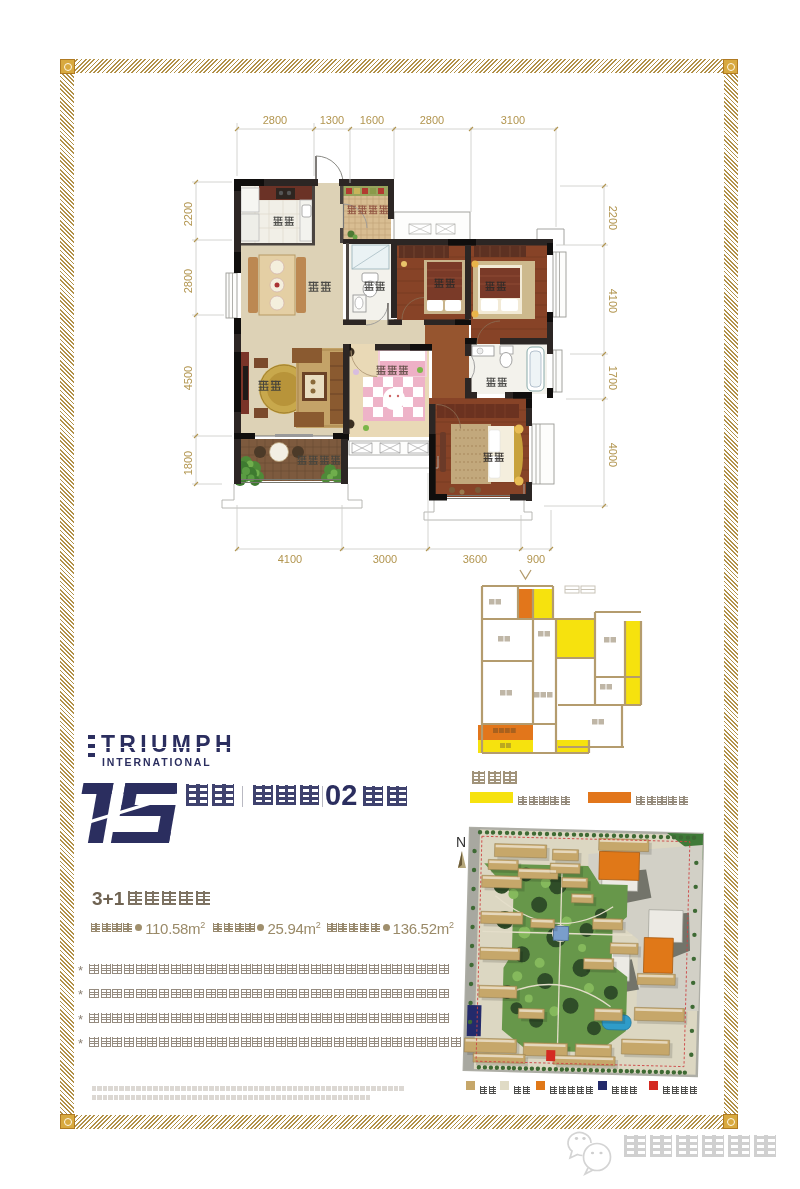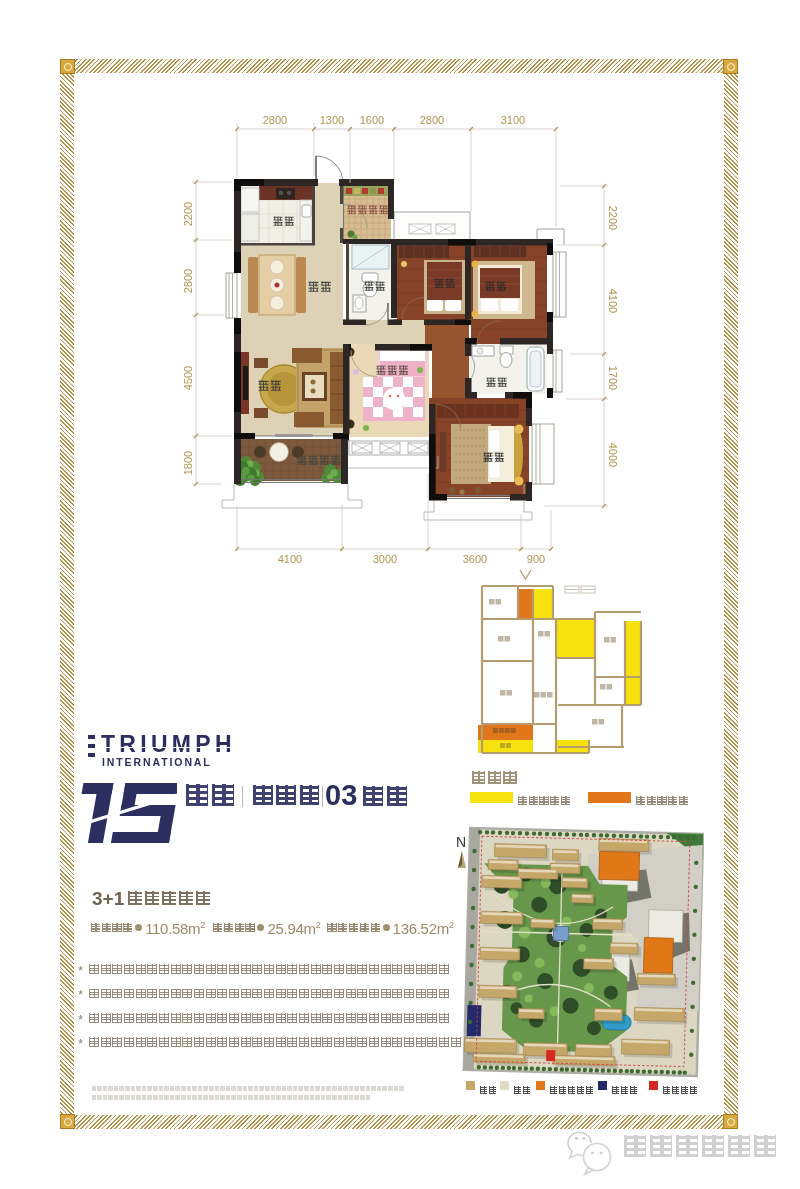--- a/index.html
+++ b/index.html
@@ -67,21 +67,21 @@
     <path d="M0 47 L104 15" stroke="#fff" stroke-width="3.4"></path>
   </svg>
 
 <div class="abs" style="left:184px;top:784px;white-space:nowrap"><i class="z0"></i><i class="z0"></i></div>
 
 <div class="abs" style="left:242px;top:786px;width:1px;height:21px;background:#b9b9c2"></div>
 <div class="abs" style="left:322px;top:786px;width:1px;height:21px;background:#b9b9c2"></div>
 
 <div class="abs" style="left:251px;top:785px;white-space:nowrap"><i class="z1"></i><i class="z1"></i><i class="z1"></i></div>
 
-<div class="abs" style="left:325px;top:779px;font-family:'Liberation Sans',sans-serif;font-weight:bold;font-size:29px;color:#2b2e5f">03</div>
+<div class="abs" style="left:325px;top:779px;font-family:'Liberation Sans',sans-serif;font-weight:bold;font-size:29px;color:#2b2e5f">02</div>
 <div class="abs" style="left:361px;top:786px;white-space:nowrap"><i class="z2"></i><i class="z2"></i></div>
 
 <div class="abs" style="left:92px;top:888px;font-family:'Liberation Sans',sans-serif;font-weight:bold;font-size:19px;color:#6f6352;white-space:nowrap">3+1<span style="display:inline-block;width:2px"></span><i class="z3"></i><i class="z3"></i><i class="z3"></i><i class="z3"></i><i class="z3"></i></div>
 
 <div class="abs" style="left:90px;top:920px;font-family:'Liberation Sans',sans-serif;white-space:nowrap"><span style="position:relative;top:-2px"><i class="z4"></i><i class="z4"></i><i class="z4"></i><i class="z4"></i></span><span style="display:inline-block;width:7px;height:7px;background:#a08f6d;border-radius:50%;margin:0 3px 0 2px;position:relative;top:-3px"></span><span style="font-size:15px;color:#9a8a68;letter-spacing:-0.3px">110.58m</span><span style="font-size:9px;color:#9a8a68;position:relative;top:-6px">2</span><span style="display:inline-block;width:7px"></span><span style="position:relative;top:-2px"><i class="z4"></i><i class="z4"></i><i class="z4"></i><i class="z4"></i></span><span style="display:inline-block;width:7px;height:7px;background:#a08f6d;border-radius:50%;margin:0 3px 0 2px;position:relative;top:-3px"></span><span style="font-size:15px;color:#9a8a68;letter-spacing:-0.3px">25.94m</span><span style="font-size:9px;color:#9a8a68;position:relative;top:-6px">2</span><span style="display:inline-block;width:6px"></span><span style="position:relative;top:-2px"><i class="z4"></i><i class="z4"></i><i class="z4"></i><i class="z4"></i><i class="z4"></i></span><span style="display:inline-block;width:7px;height:7px;background:#a08f6d;border-radius:50%;margin:0 3px 0 2px;position:relative;top:-3px"></span><span style="font-size:15px;color:#9a8a68;letter-spacing:-0.3px">136.52m</span><span style="font-size:9px;color:#9a8a68;position:relative;top:-6px">2</span></div>
 
 <div class="abs" style="left:78px;top:957px;font-family:'Liberation Sans',sans-serif;line-height:23.4px">
     <div style="white-space:nowrap"><span style="font-size:13px;color:#8a7f72;margin-right:5px;position:relative;top:1px">*</span><i class="z5"></i><i class="z5"></i><i class="z5"></i><i class="z5"></i><i class="z5"></i><i class="z5"></i><i class="z5"></i><i class="z5"></i><i class="z5"></i><i class="z5"></i><i class="z5"></i><i class="z5"></i><i class="z5"></i><i class="z5"></i><i class="z5"></i><i class="z5"></i><i class="z5"></i><i class="z5"></i><i class="z5"></i><i class="z5"></i><i class="z5"></i><i class="z5"></i><i class="z5"></i><i class="z5"></i><i class="z5"></i><i class="z5"></i><i class="z5"></i><i class="z5"></i><i class="z5"></i><i class="z5"></i><i class="z5"></i></div>
     <div style="white-space:nowrap"><span style="font-size:13px;color:#8a7f72;margin-right:5px;position:relative;top:1px">*</span><i class="z5"></i><i class="z5"></i><i class="z5"></i><i class="z5"></i><i class="z5"></i><i class="z5"></i><i class="z5"></i><i class="z5"></i><i class="z5"></i><i class="z5"></i><i class="z5"></i><i class="z5"></i><i class="z5"></i><i class="z5"></i><i class="z5"></i><i class="z5"></i><i class="z5"></i><i class="z5"></i><i class="z5"></i><i class="z5"></i><i class="z5"></i><i class="z5"></i><i class="z5"></i><i class="z5"></i><i class="z5"></i><i class="z5"></i><i class="z5"></i><i class="z5"></i><i class="z5"></i><i class="z5"></i><i class="z5"></i></div>
     <div style="white-space:nowrap"><span style="font-size:13px;color:#8a7f72;margin-right:5px;position:relative;top:1px">*</span><i class="z5"></i><i class="z5"></i><i class="z5"></i><i class="z5"></i><i class="z5"></i><i class="z5"></i><i class="z5"></i><i class="z5"></i><i class="z5"></i><i class="z5"></i><i class="z5"></i><i class="z5"></i><i class="z5"></i><i class="z5"></i><i class="z5"></i><i class="z5"></i><i class="z5"></i><i class="z5"></i><i class="z5"></i><i class="z5"></i><i class="z5"></i><i class="z5"></i><i class="z5"></i><i class="z5"></i><i class="z5"></i><i class="z5"></i><i class="z5"></i><i class="z5"></i><i class="z5"></i><i class="z5"></i><i class="z5"></i></div>

